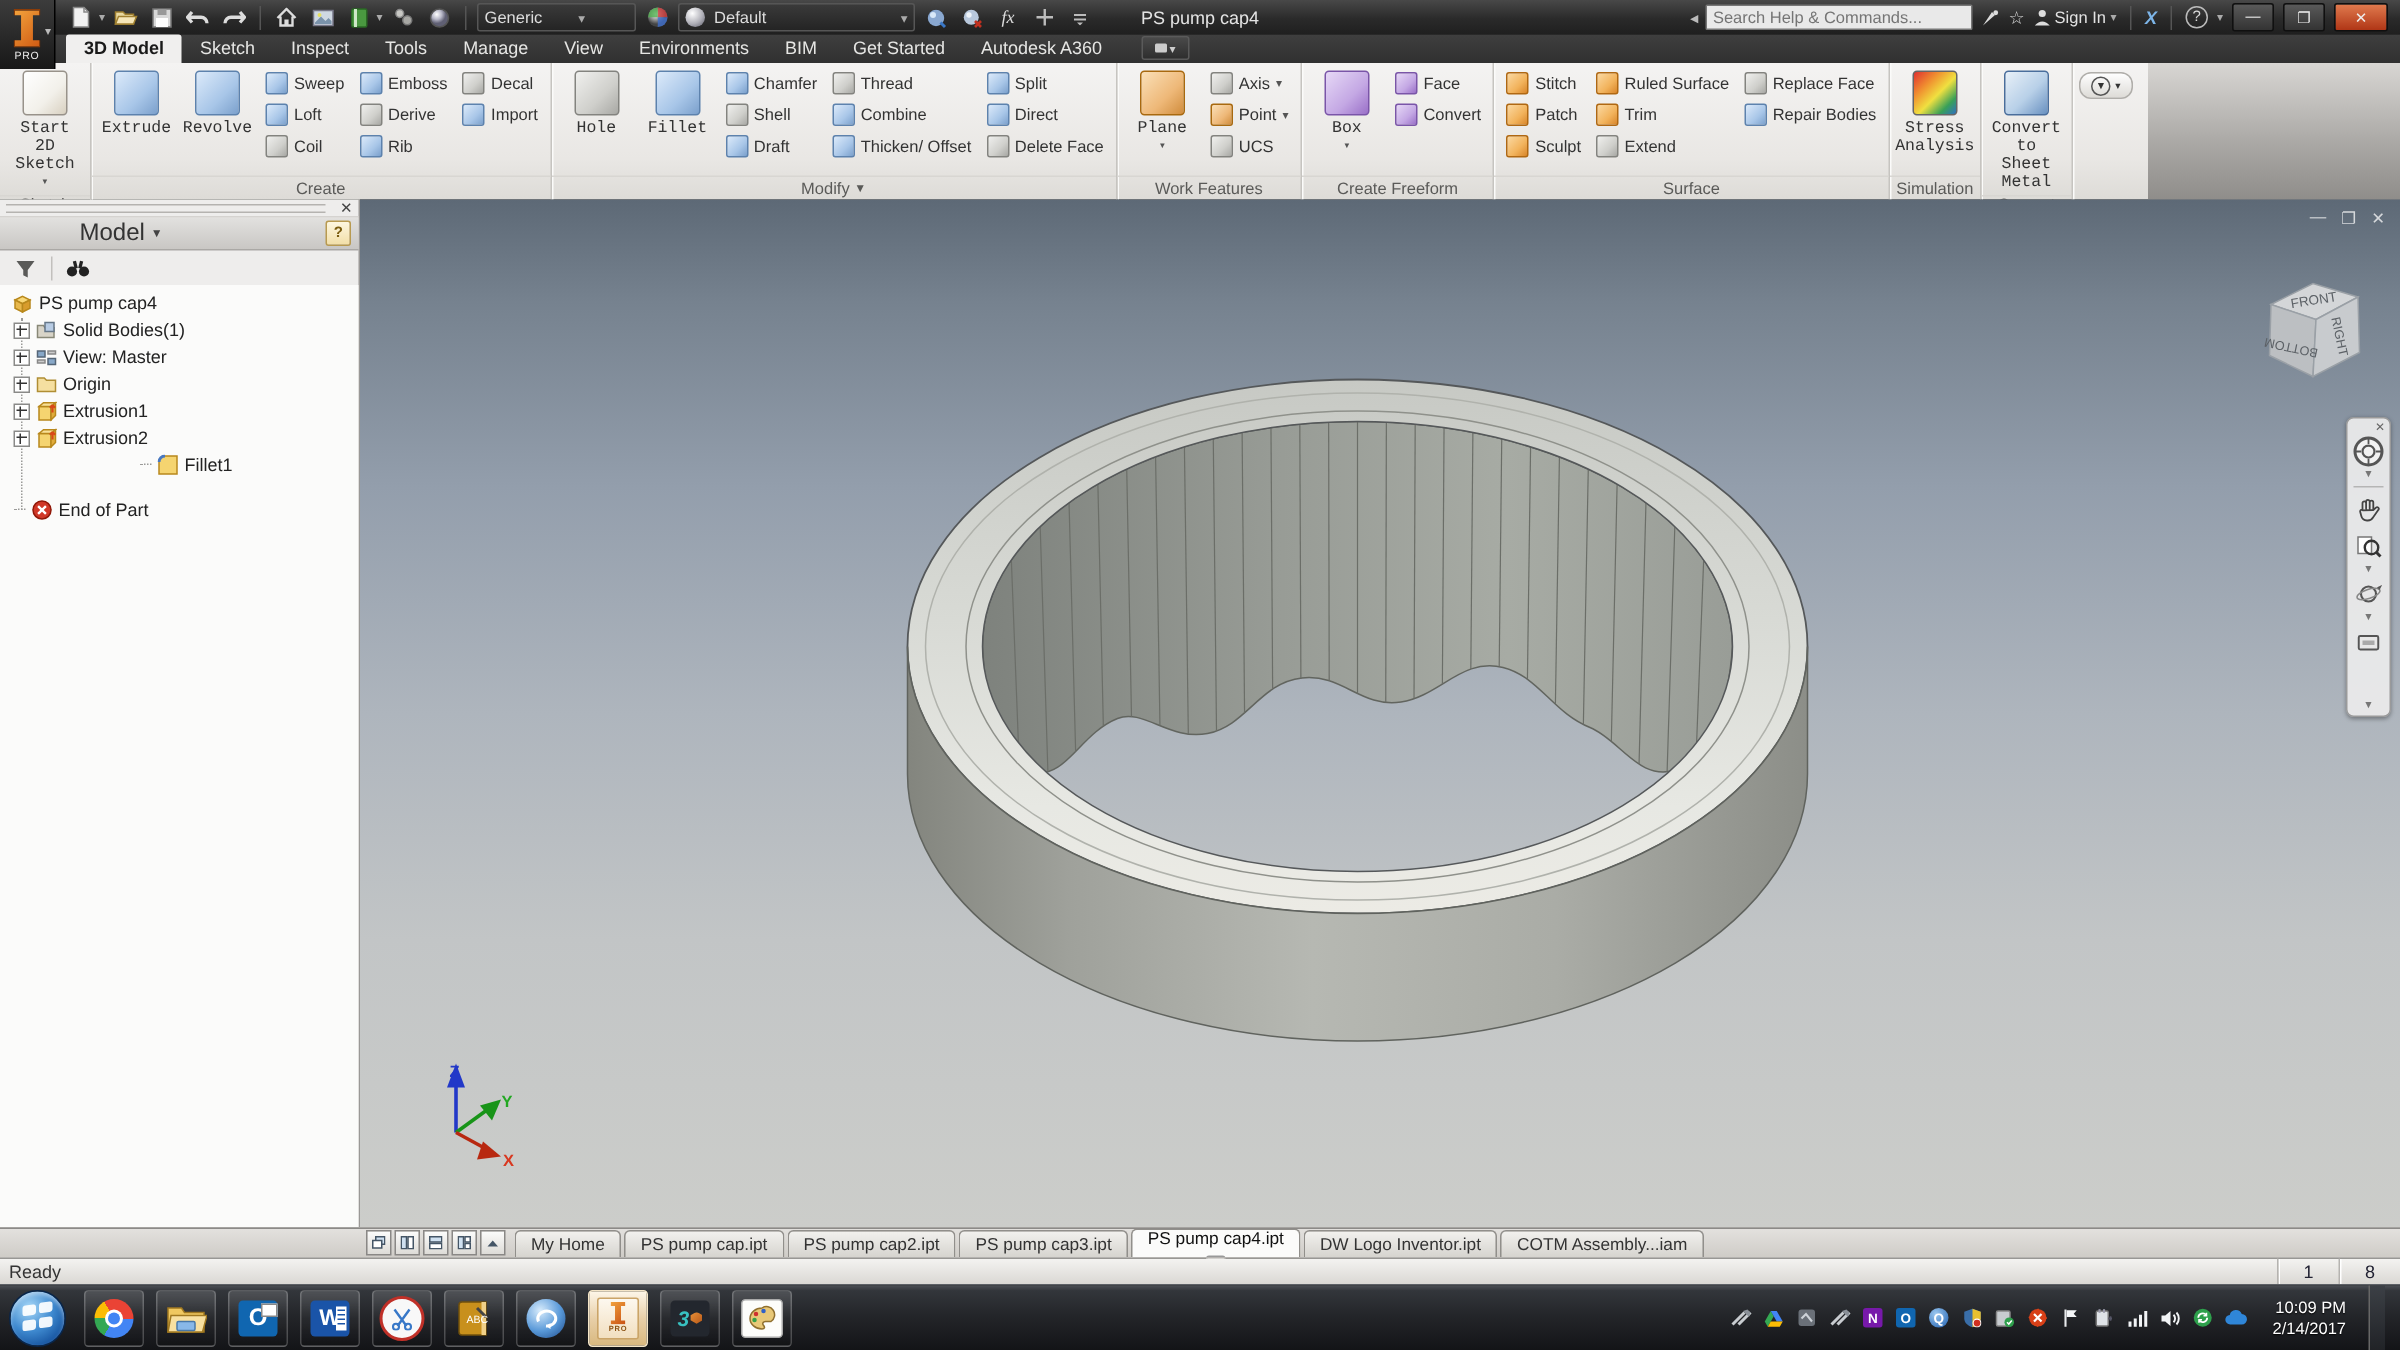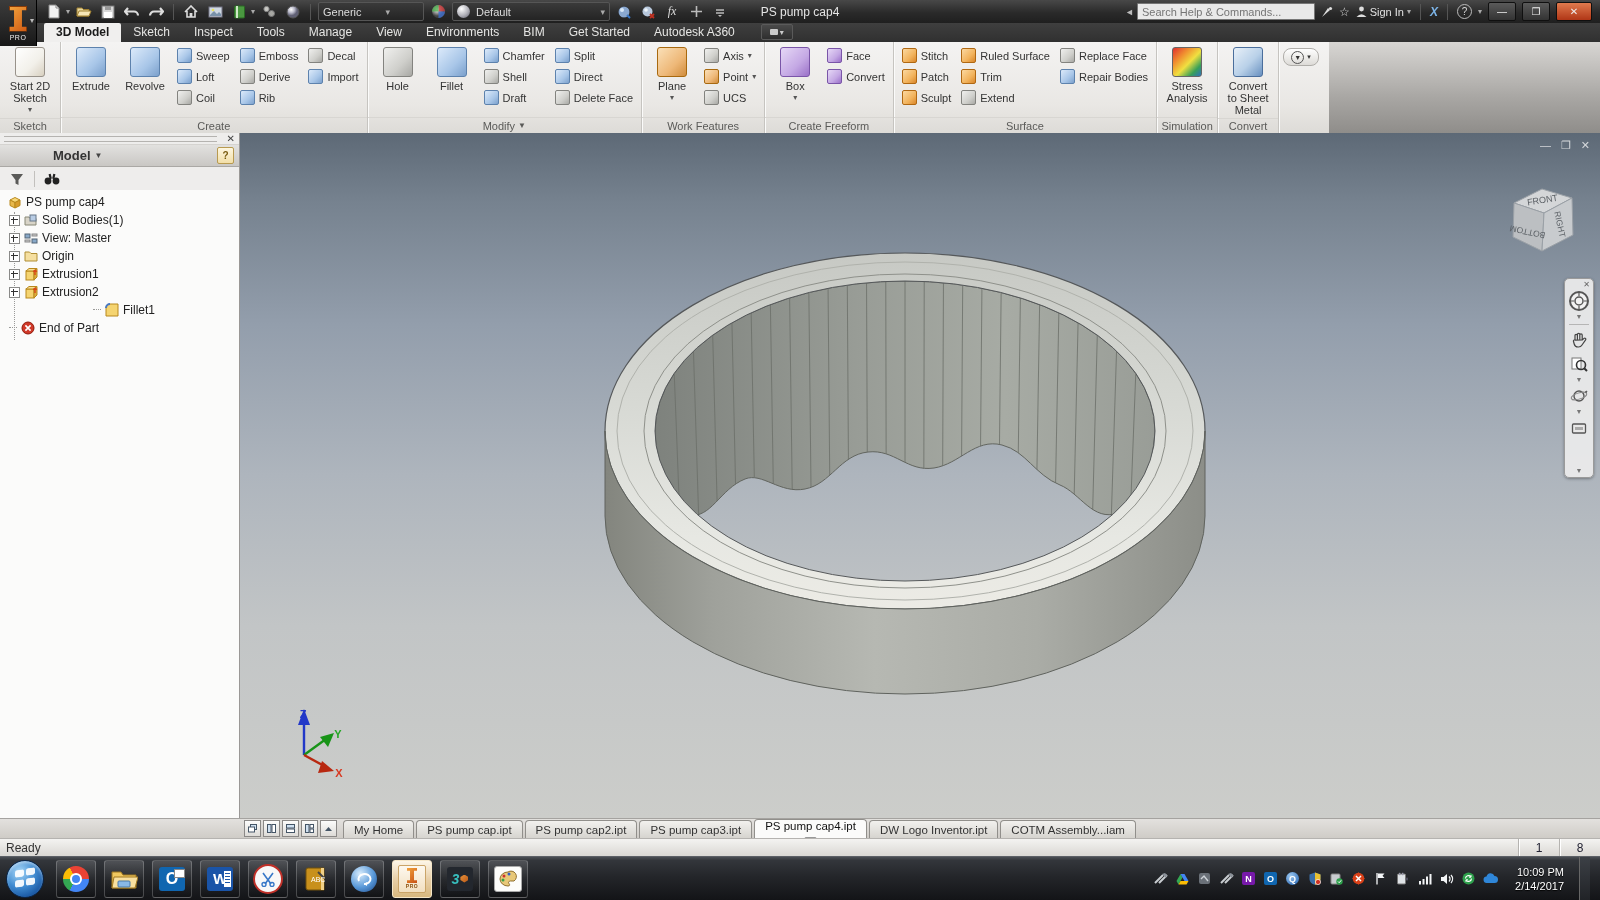--- a/index.html
+++ b/index.html
@@ -46,39 +46,39 @@
     background:linear-gradient(#4a4a4a,#2e2e2e);display:flex;align-items:center;justify-content:center;gap:2px;color:#ccc;font-size:8px;}
   #ribbon-display-btn .cam{width:8px;height:6px;background:#ccc;border-radius:1px;}
   
   #ribbon{position:absolute;left:0;top:42px;width:1600px;height:91px;background:linear-gradient(#f4f3f2,#e9e7e4 70%,#dddbd7);
     border-bottom:1px solid #8f8d8a;display:flex;}
   .rgroup{display:flex;flex-direction:column;border-right:1px solid #c6c4c0;box-shadow:1px 0 0 #fbfbfa;}
   .rgroup-body{flex:1;display:flex;align-items:flex-start;padding:3px 4px 0;gap:2px;}
   .rgroup-label{height:15px;display:flex;align-items:center;justify-content:center;color:#5a5a58;font-size:11px;
     border-top:1px solid #d8d6d2;gap:3px;}
   .bigbtn{display:flex;flex-direction:column;align-items:center;justify-content:flex-start;width:50px;padding:2px 1px;
-    border-radius:2px;text-align:center;color:#333;font-size:11px;line-height:12px;}
+    border-radius:2px;text-align:center;color:#333;font-size:11px;line-height:12px;font-family:Liberation Mono, monospace;}
   .bigic{width:28px;height:28px;border-radius:3px;margin-bottom:3px;}
   .rcol{display:flex;flex-direction:column;justify-content:flex-end;}
   .sbtn{display:flex;align-items:center;height:21px;padding:0 4px;border-radius:2px;color:#333;font-size:11px;white-space:nowrap;gap:4px;}
   .sic{width:13px;height:13px;border-radius:2px;flex:0 0 auto;}
   .sarrow{font-size:8px;color:#555;}
   #ribbon-more{width:34px;height:16px;margin:6px 4px 0;border:1px solid #b0aeaa;border-radius:8px;background:linear-gradient(#fefefe,#dddbd7);
     display:flex;align-items:center;justify-content:center;color:#333;font-size:9px;gap:3px;}
   #ribbon-end{flex:1;background:linear-gradient(180deg,#d8d6d3,#a9a7a4 60%,#8f8d8a);margin-left:6px;}
   
   #browser{position:absolute;left:0;top:133px;width:240px;height:685px;background:#eeedec;box-sizing:border-box;
     border-right:1px solid #9a9896;}
   #b-sizer{height:11px;position:relative;border-bottom:1px solid #d5d3d0;}
   #b-sizer .grip{position:absolute;left:4px;right:22px;top:3px;height:4px;
     border-top:1px solid #b5b3b0;border-bottom:1px solid #b5b3b0;}
   #b-close{position:absolute;right:4px;top:0px;color:#444;font-size:10px;}
   #b-header{height:21px;background:linear-gradient(#e2e1df,#c9c7c4);display:flex;align-items:center;padding:0 5px;
     border-bottom:1px solid #aaa8a5;}
-  #b-header .t{font-weight:bold;color:#333;font-size:13px;padding-left:48px;}
+  #b-header .t{font-weight:normal;color:#333;font-size:16px;padding-left:48px;}
   #b-header .dd{font-size:8px;color:#444;margin-left:4px;}
   #b-help{margin-left:auto;width:15px;height:15px;border:1px solid #b89a50;background:linear-gradient(#fdf6e0,#f2dfa8);
     color:#7a5c10;font-size:10px;font-weight:bold;display:flex;align-items:center;justify-content:center;border-radius:2px;}
   #b-tools{height:24px;display:flex;align-items:center;gap:8px;padding:0 8px;border-bottom:1px solid #c9c7c4;}
   .btool{width:18px;height:18px;display:flex;align-items:center;justify-content:center;}
   .btool-sep{width:1px;height:16px;background:#c2c0bd;}
   #b-tree{position:absolute;left:0;top:57px;right:0;bottom:0;background:#fbfbfa;overflow:hidden;padding-top:3px;}
   #tree-root-line{position:absolute;left:14px;top:22px;width:1px;height:128px;border-left:1px dotted #9a9a98;}
   .trow{height:18px;display:flex;align-items:center;position:relative;color:#222;font-size:12px;gap:4px;}
   .trow .dash{width:8px;height:1px;border-top:1px dotted #9a9a98;}
@@ -405,20 +405,34 @@
               <span class="sic" style="background: linear-gradient(135deg, rgb(240, 240, 238), rgb(207, 207, 203) 60%, rgb(168, 168, 164)); border: 1px solid rgb(131, 131, 127);"></span>
               <span>Shell</span>
             </div>
             <div class="sbtn">
               <span class="sic" style="background: linear-gradient(135deg, rgb(220, 234, 250), rgb(168, 198, 232) 60%, rgb(123, 160, 204)); border: 1px solid rgb(93, 130, 173);"></span>
               <span>Draft</span>
             </div>
           </div>
           <div class="rcol">
             <div class="sbtn">
+              <span class="sic" style="background: linear-gradient(135deg, rgb(240, 240, 238), rgb(207, 207, 203) 60%, rgb(168, 168, 164)); border: 1px solid rgb(131, 131, 127);"></span>
+              <span>Thread</span>
+            </div>
+            <div class="sbtn">
+              <span class="sic" style="background: linear-gradient(135deg, rgb(220, 234, 250), rgb(168, 198, 232) 60%, rgb(123, 160, 204)); border: 1px solid rgb(93, 130, 173);"></span>
+              <span>Combine</span>
+            </div>
+            <div class="sbtn">
+              <span class="sic" style="background: linear-gradient(135deg, rgb(220, 234, 250), rgb(168, 198, 232) 60%, rgb(123, 160, 204)); border: 1px solid rgb(93, 130, 173);"></span>
+              <span>Thicken/ Offset</span>
+            </div>
+          </div>
+          <div class="rcol">
+            <div class="sbtn">
               <span class="sic" style="background: linear-gradient(135deg, rgb(220, 234, 250), rgb(168, 198, 232) 60%, rgb(123, 160, 204)); border: 1px solid rgb(93, 130, 173);"></span>
               <span>Split</span>
             </div>
             <div class="sbtn">
               <span class="sic" style="background: linear-gradient(135deg, rgb(220, 234, 250), rgb(168, 198, 232) 60%, rgb(123, 160, 204)); border: 1px solid rgb(93, 130, 173);"></span>
               <span>Direct</span>
             </div>
             <div class="sbtn">
               <span class="sic" style="background: linear-gradient(135deg, rgb(240, 240, 238), rgb(207, 207, 203) 60%, rgb(168, 168, 164)); border: 1px solid rgb(131, 131, 127);"></span>
               <span>Delete Face</span>
@@ -651,21 +665,21 @@
           <div class="trow" style="padding-left: 9px; justify-content: center;">
             <span class="dash"></span>
             <span class="ticon">
               <svg width="14" height="14" viewBox="0 0 14 14">
                 <path d="M1 13 V5 A4 4 0 0 1 5 1 H13 V13 Z" fill="#f5d470" stroke="#b8881c"></path>
                 <path d="M1 5 A4 4 0 0 1 5 1" fill="none" stroke="#4878c0" stroke-width="2"></path>
               </svg>
             </span>
             <span>Fillet1</span>
           </div>
-          <div class="trow" style="padding-left: 9px;">
+          <div class="trow" style="padding-left: 9px; margin-top: 12px;">
             <span class="dash"></span>
             <span class="ticon">
               <svg width="14" height="14" viewBox="0 0 14 14">
                 <circle cx="7" cy="7" r="6" fill="#d03828" stroke="#901808"></circle>
                 <path d="M4.4 4.4 L9.6 9.6 M9.6 4.4 L4.4 9.6" stroke="#fff" stroke-width="1.6"></path>
               </svg>
             </span>
             <span>End of Part</span>
           </div>
         </div>

